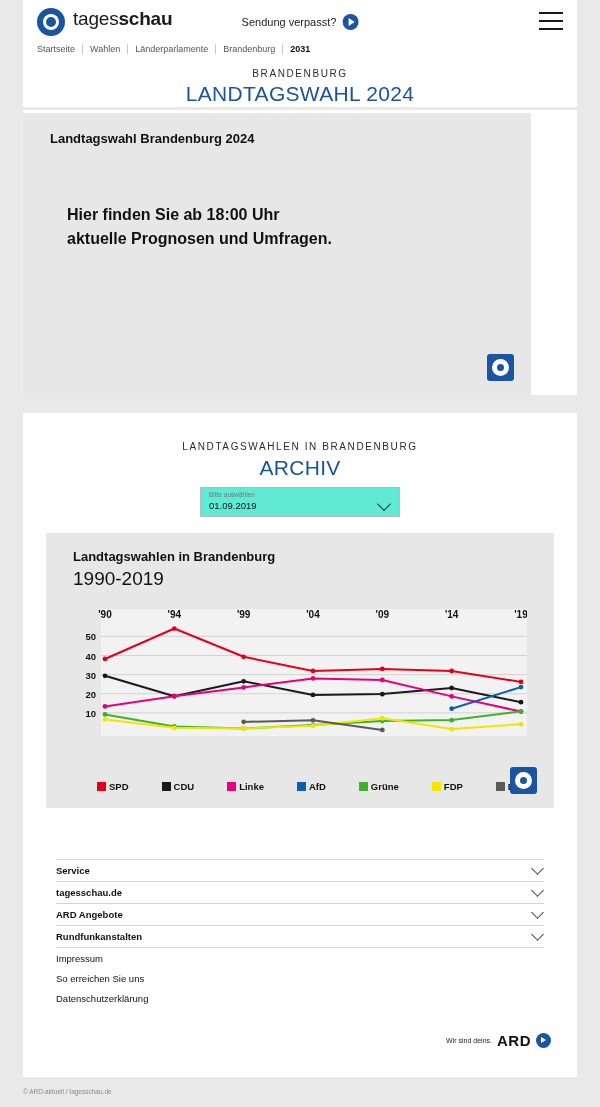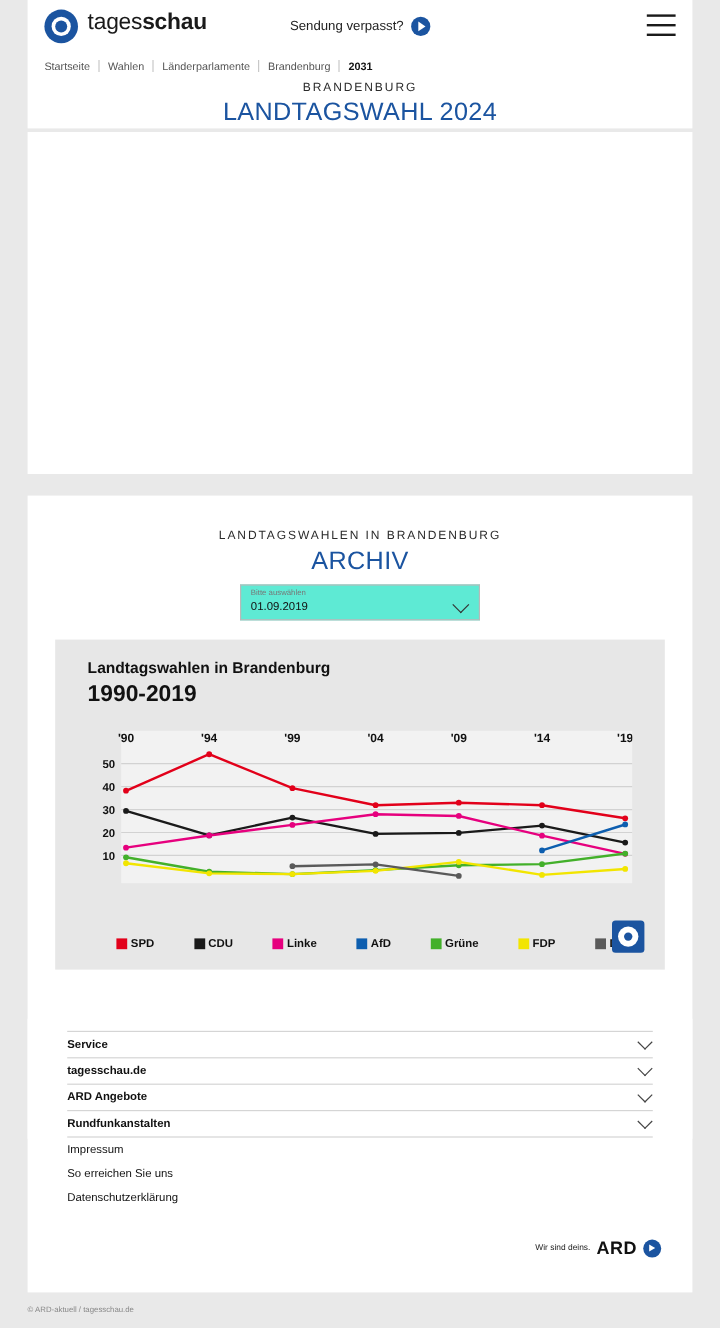--- a/index.html
+++ b/index.html
@@ -114,21 +114,21 @@
     cursor: pointer;
   }
   .burger i {
     display: block;
     height: 2px;
     background: #1a1a1a;
     width: 100%;
   }
   .breadcrumb {
     display: flex;
-    align-items: flex-end;
+    align-items: flex-start;
     padding: 0 14px;
     height: 16px;
     font-size: 9px;
     color: #555;
     gap: 0;
   }
   .breadcrumb .crumb {
     padding: 0 7px;
     line-height: 10px;
     border-right: 1px solid #c8c8c8;
@@ -291,21 +291,21 @@
     top: 16px;
     font-size: 13px;
     font-weight: bold;
     color: #111;
   }
   .chart-h2 {
     position: absolute;
     left: 27px;
     top: 35px;
     font-size: 19px;
-    font-weight: bold;
+    font-weight: normal;
     color: #111;
   }
   .plot {
     position: absolute;
     left: 27px;
     top: 70px;
     width: 454px;
     height: 155px;
   }
   .plot svg { display: block; }
@@ -439,20 +439,30 @@
       <span class="crumb">2031</span>
     </div>
   </div>
 
   <div class="sheet" id="hero-title-block">
     <div class="kicker">BRANDENBURG</div>
     <div class="bigtitle">LANDTAGSWAHL 2024</div>
   </div>
 
   <div class="sheet" id="teaser-card"></div>
+  <div class="teaser-inner">
+    <div class="teaser-heading">Landtagswahl Brandenburg 2024</div>
+    <div class="teaser-message">
+      <div>Hier finden Sie ab 18:00 Uhr</div>
+      <div>aktuelle Prognosen und Umfragen.</div>
+    </div>
+    <div class="badge-logo">
+      <span class="dotcircle"></span>
+    </div>
+  </div>
 
   <div class="sheet" id="archive-section">
     <div class="archive-kicker">LANDTAGSWAHLEN IN BRANDENBURG</div>
     <div class="archive-title">ARCHIV</div>
 
     <div class="select-wrap">
       <span class="select-label">Bitte auswählen</span>
       <span class="select-value">01.09.2019</span>
       <span class="chevron"></span>
     </div>

